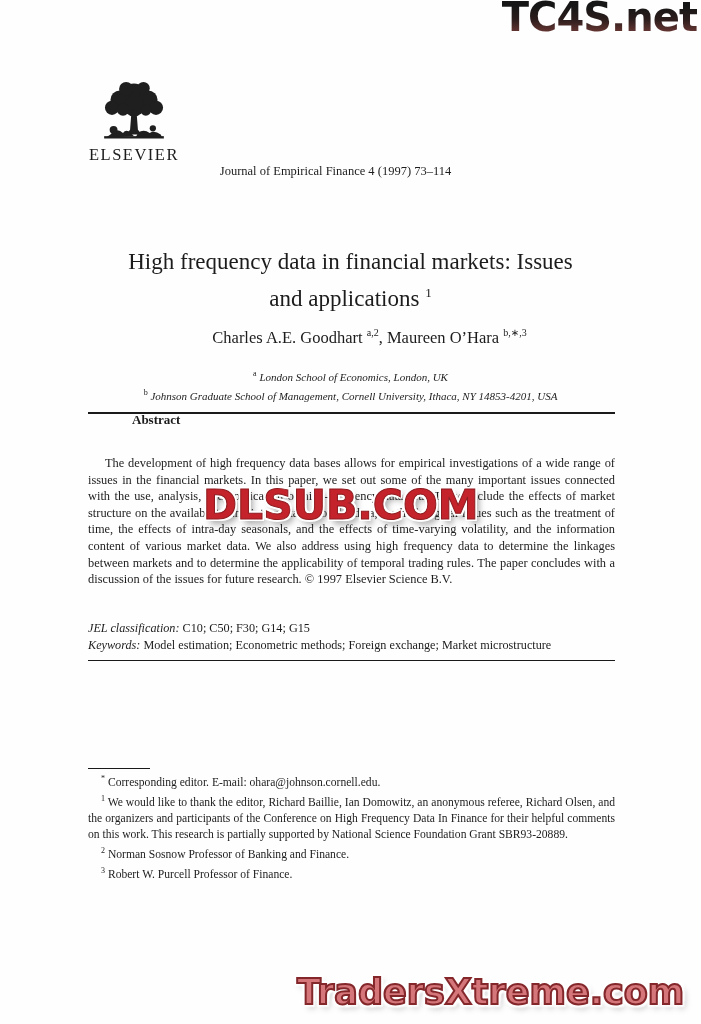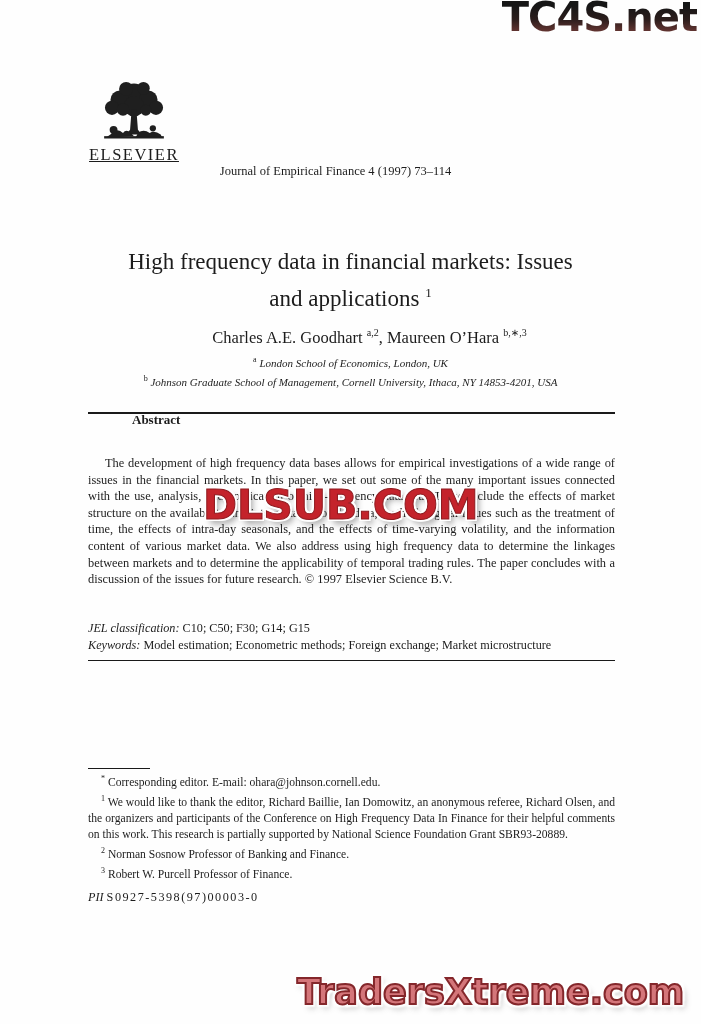--- a/index.html
+++ b/index.html
@@ -40,37 +40,37 @@
     -webkit-text-stroke:2px #84272b;
     text-shadow:
       -3px -3px 2px #ffffff, 3px -3px 2px #ffffff,
       -3px  3px 2px #ffffff, 3px  3px 2px #ffffff,
        0 0 6px #ffffff,
        3px 4px 6px rgba(80,80,80,.4);
   }
   
   .elsevier{position:absolute;left:88px;top:78px;width:92px;text-align:center;}
   .elsevier svg{display:block;margin:0 auto;}
-  .elsevier-name{font-size:16.5px;letter-spacing:1.5px;margin-top:1px;text-decoration:underline;}
+  .elsevier-name{font-size:16.5px;letter-spacing:1.5px;margin-top:1px;}
   .citation{position:absolute;left:0;width:671px;top:148px;text-align:center;font-size:12.5px;margin-top:16px;}
   .masthead{
     position:absolute;left:487px;top:81px;width:111px;
     border-top:5px double #000;border-bottom:5px double #000;
     padding:7px 0 4px 4px;
   }
   .masthead .jof{font-size:16px;line-height:17px;}
   .masthead .emp{font-size:18px;font-weight:bold;line-height:18px;letter-spacing:-.5px;}
   .masthead .fin{font-size:21px;font-weight:bold;line-height:21px;letter-spacing:-.5px;}
   
   .title{position:absolute;left:40px;width:621px;top:246px;text-align:center;
          font-size:23px;line-height:31px;}
   .title sup{font-size:13px;}
   .authors{position:absolute;left:0;width:701px;top:327px;text-align:center;font-size:16.5px;padding-left:19px;}
   .authors sup{font-size:10px;}
-  .affils{position:absolute;left:0;width:701px;top:352px;text-align:center;
+  .affils{position:absolute;left:0;width:701px;top:366px;text-align:center;
           font-style:italic;font-size:11px;line-height:16px;}
   .affils sup{font-size:8px;font-style:normal;}
   
   .rule{position:absolute;left:88px;width:527px;border-top:2px solid #1a1a1a;}
   .rule-1{top:412px;}
   .rule-2{top:660px;border-top-width:1.5px;}
   .fn-rule{position:absolute;left:88px;top:768px;width:62px;border-top:1.5px solid #1a1a1a;}
   
   .abs-head{position:absolute;left:88px;top:412px;font-size:13px;font-weight:bold;margin-left:44px;}
   .abs-body{
@@ -166,18 +166,17 @@
 
   <div class="fn-rule"></div>
   <div class="footnotes">
     <p><sup>*</sup><span> Corresponding editor. E-mail: ohara@johnson.cornell.edu.</span></p>
     <p><sup>1</sup><span> We would like to thank the editor, Richard Baillie, Ian Domowitz, an anonymous referee, Richard Olsen, and the organizers and participants of the Conference on High Frequency Data In Finance for their helpful comments on this work. This research is partially supported by National Science Foundation Grant SBR93-20889.</span></p>
     <p><sup>2</sup><span> Norman Sosnow Professor of Banking and Finance.</span></p>
     <p><sup>3</sup><span> Robert W. Purcell Professor of Finance.</span></p>
   </div>
 
   <div class="imprint">
-    <div><span class="pii-label">PII </span><span class="pii-value">S0927-5398(97)00003-0</span></div>
   </div>
 
   <div class="wm-bottom">TradersXtreme.com</div>
 
 </div>
 
 </body></html>

